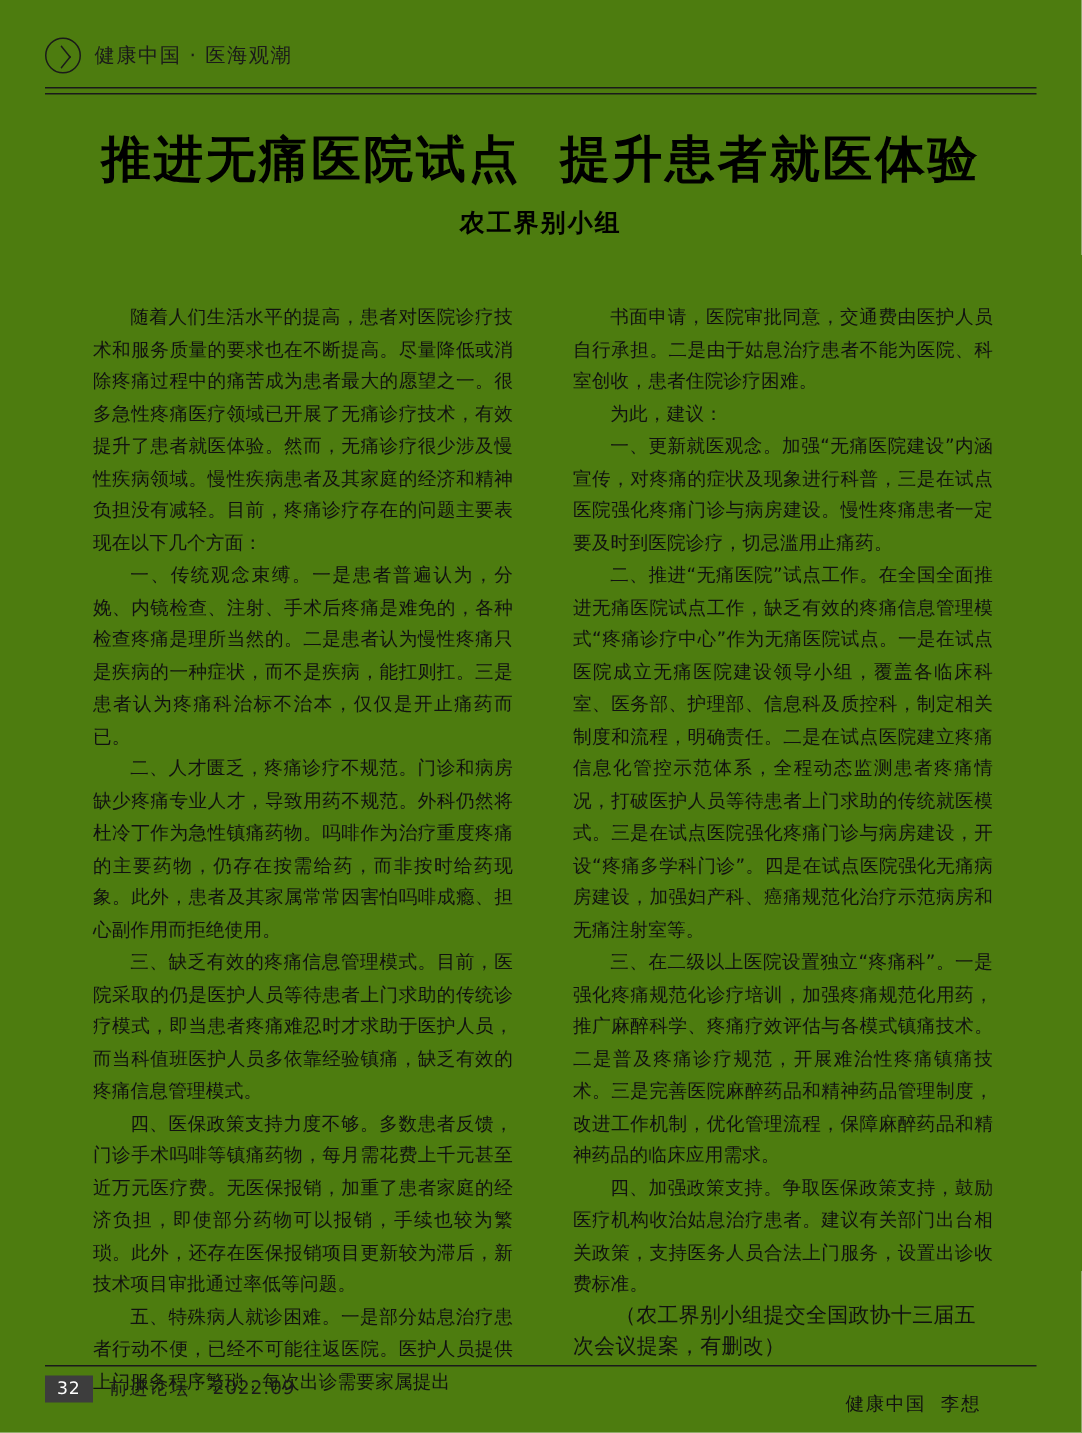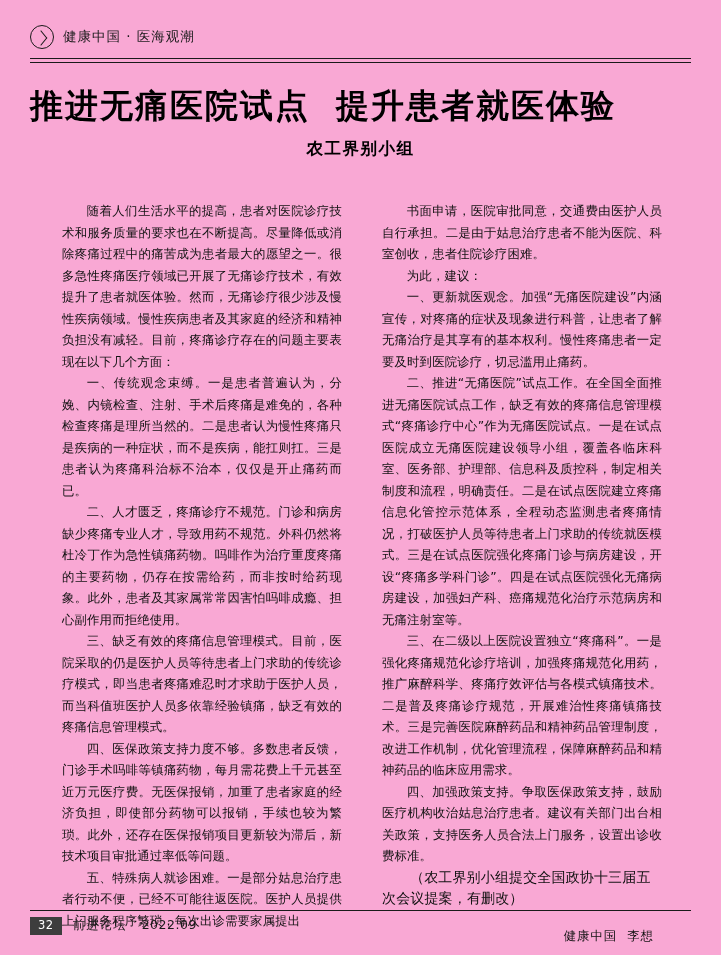--- a/index.html
+++ b/index.html
@@ -13,21 +13,21 @@
     font-family: "DejaVu Sans", sans-serif;
     color: #111111;
     position: relative;
     overflow: hidden;
   }
   .page {
     position: absolute;
     left: 0; top: 0;
     width: 721px;
     height: 955px;
-    background: #f9a8d4;
+    background: #4d7c0f;
   }
 
   
   .header {
     position: absolute;
     left: 30px;
     top: 22px;
     width: 661px;
     height: 40px;
   }
@@ -79,20 +79,21 @@
     height: 0;
     border-top: 0.7px solid #1a1a1a;
   }
 
   
   .title {
     position: absolute;
     left: 30px;
     top: 84px;
     width: 661px;
+    text-align: center;
     font-size: 33px;
     font-weight: bold;
     letter-spacing: 2px;
     color: #000;
     font-family: "DejaVu Sans", sans-serif;
     white-space: nowrap;
   }
   .title .gap {
     display: inline-block;
     width: 26px;
@@ -215,21 +216,21 @@
       <p>随着人们生活水平的提高，患者对医院诊疗技术和服务质量的要求也在不断提高。尽量降低或消除疼痛过程中的痛苦成为患者最大的愿望之一。很多急性疼痛医疗领域已开展了无痛诊疗技术，有效提升了患者就医体验。然而，无痛诊疗很少涉及慢性疾病领域。慢性疾病患者及其家庭的经济和精神负担没有减轻。目前，疼痛诊疗存在的问题主要表现在以下几个方面：</p>
       <p>一、传统观念束缚。一是患者普遍认为，分娩、内镜检查、注射、手术后疼痛是难免的，各种检查疼痛是理所当然的。二是患者认为慢性疼痛只是疾病的一种症状，而不是疾病，能扛则扛。三是患者认为疼痛科治标不治本，仅仅是开止痛药而已。</p>
       <p>二、人才匮乏，疼痛诊疗不规范。门诊和病房缺少疼痛专业人才，导致用药不规范。外科仍然将杜冷丁作为急性镇痛药物。吗啡作为治疗重度疼痛的主要药物，仍存在按需给药，而非按时给药现象。此外，患者及其家属常常因害怕吗啡成瘾、担心副作用而拒绝使用。</p>
       <p>三、缺乏有效的疼痛信息管理模式。目前，医院采取的仍是医护人员等待患者上门求助的传统诊疗模式，即当患者疼痛难忍时才求助于医护人员，而当科值班医护人员多依靠经验镇痛，缺乏有效的疼痛信息管理模式。</p>
       <p>四、医保政策支持力度不够。多数患者反馈，门诊手术吗啡等镇痛药物，每月需花费上千元甚至近万元医疗费。无医保报销，加重了患者家庭的经济负担，即使部分药物可以报销，手续也较为繁琐。此外，还存在医保报销项目更新较为滞后，新技术项目审批通过率低等问题。</p>
       <p>五、特殊病人就诊困难。一是部分姑息治疗患者行动不便，已经不可能往返医院。医护人员提供上门服务程序繁琐，每次出诊需要家属提出</p>
     </div>
     <div class="col">
       <p>书面申请，医院审批同意，交通费由医护人员自行承担。二是由于姑息治疗患者不能为医院、科室创收，患者住院诊疗困难。</p>
       <p>为此，建议：</p>
-      <p>一、更新就医观念。加强“无痛医院建设”内涵宣传，对疼痛的症状及现象进行科普，让患者了解无痛治疗是其享有的基本权利。慢性疼痛患者一定要及时到医院诊疗，切忌滥用止痛药。</p>
+      <p>一、更新就医观念。加强“无痛医院建设”内涵宣传，对疼痛的症状及现象进行科普，三是在试点医院强化疼痛门诊与病房建设。慢性疼痛患者一定要及时到医院诊疗，切忌滥用止痛药。</p>
       <p>二、推进“无痛医院”试点工作。在全国全面推进无痛医院试点工作，缺乏有效的疼痛信息管理模式“疼痛诊疗中心”作为无痛医院试点。一是在试点医院成立无痛医院建设领导小组，覆盖各临床科室、医务部、护理部、信息科及质控科，制定相关制度和流程，明确责任。二是在试点医院建立疼痛信息化管控示范体系，全程动态监测患者疼痛情况，打破医护人员等待患者上门求助的传统就医模式。三是在试点医院强化疼痛门诊与病房建设，开设“疼痛多学科门诊”。四是在试点医院强化无痛病房建设，加强妇产科、癌痛规范化治疗示范病房和无痛注射室等。</p>
       <p>三、在二级以上医院设置独立“疼痛科”。一是强化疼痛规范化诊疗培训，加强疼痛规范化用药，推广麻醉科学、疼痛疗效评估与各模式镇痛技术。二是普及疼痛诊疗规范，开展难治性疼痛镇痛技术。三是完善医院麻醉药品和精神药品管理制度，改进工作机制，优化管理流程，保障麻醉药品和精神药品的临床应用需求。</p>
       <p>四、加强政策支持。争取医保政策支持，鼓励医疗机构收治姑息治疗患者。建议有关部门出台相关政策，支持医务人员合法上门服务，设置出诊收费标准。</p>
       <p class="sign">（农工界别小组提交全国政协十三届五次会议提案，有删改）</p>
       <div class="editor">
         <span>健康中国</span><span class="sp"></span><span>李想</span>
       </div>
     </div>
   </div>
 

